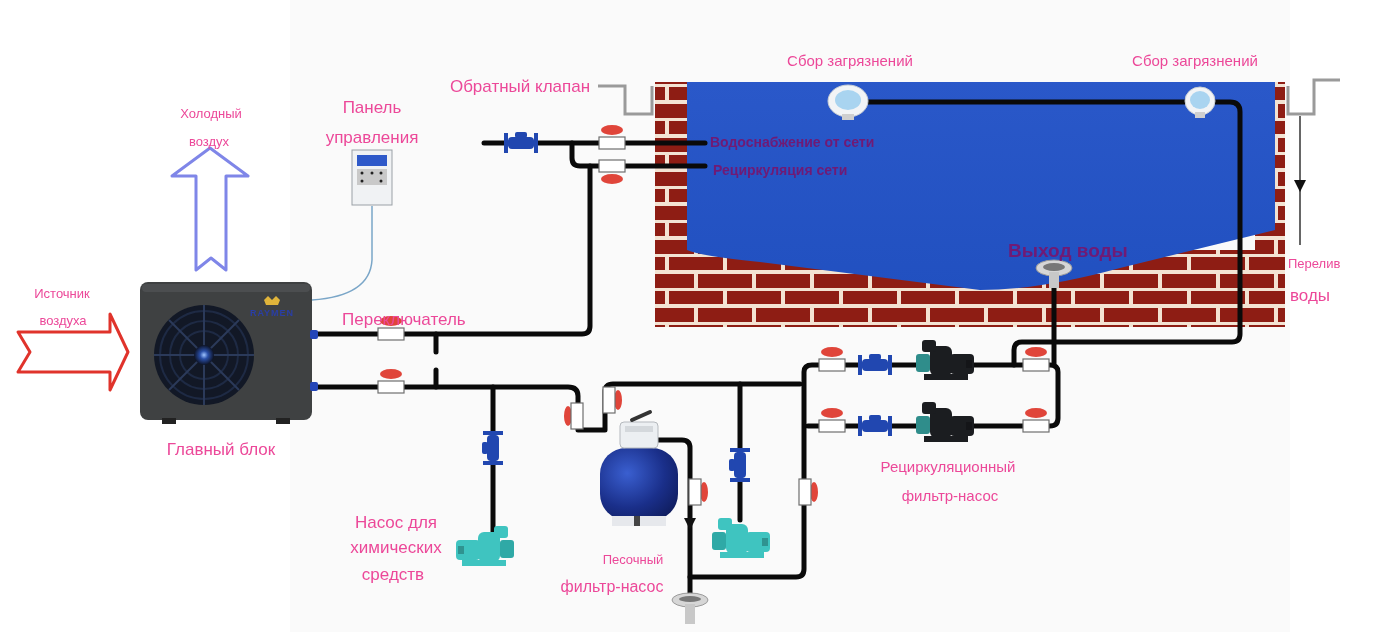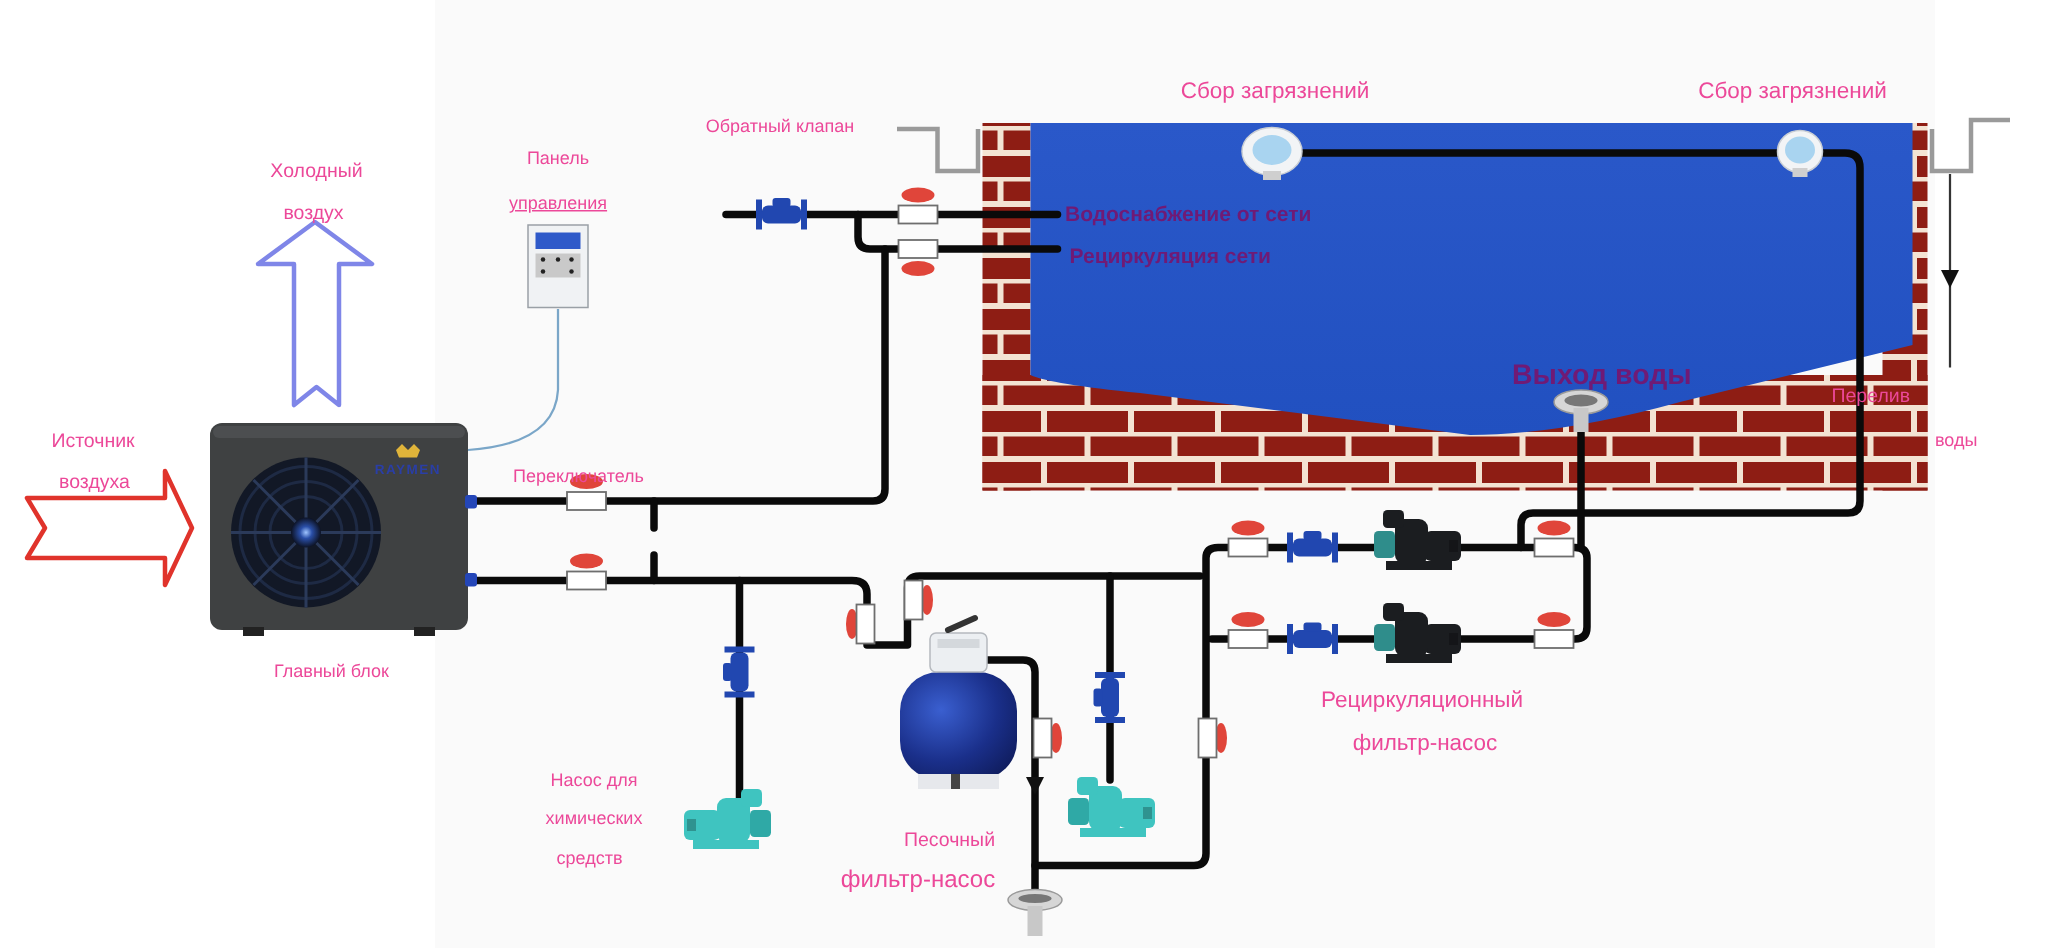--- a/index.html
+++ b/index.html
@@ -11,21 +11,21 @@
   }
   .bg-tex {
     position: absolute; left: 290px; top: 0; width: 1000px; height: 632px;
     background: #fafafa;
   }
   svg#diagram { position: absolute; left: 0; top: 0; }
   .lbl {
     position: absolute; color: #ec4899; white-space: nowrap;
     font-family: "Liberation Sans", "DejaVu Sans", sans-serif;
   }
-  .lbl.sm { font-size: 12px; }
+  .lbl.sm { font-size: 17px; }
   .lbl.md { font-size: 13px; }
   .lbl.lg { font-size: 15px; }
   .lbl.xl { font-size: 16px; }
   .lbl.white { color: #701a75; font-weight: bold; font-size: 14px; }
   .lbl.center { transform: translateX(-50%); text-align: center; }
 </style>
 </head>
 <body>
 
 <div class="bg-tex"></div>
@@ -300,34 +300,34 @@
 
 <div class="lbl md center" style="left:211px; top:106px;">Холодный</div>
 <div class="lbl md center" style="left:209px; top:134px;">воздух</div>
 
 <div class="lbl md center" style="left:62px; top:286px;">Источник</div>
 <div class="lbl md center" style="left:63px; top:313px;">воздуха</div>
 
 <div class="lbl sm center" style="left:221px; top:440px;">Главный блок</div>
 
 <div class="lbl sm center" style="left:372px; top:98px;text-align:right;">Панель</div>
-<div class="lbl sm center" style="left:372px; top:128px;text-decoration:underline;">управления</div>
+<div class="lbl sm center" style="left:372px; top:128px;">управления</div>
 
 <div class="lbl sm center" style="left:520px; top:77px;">Обратный клапан</div>
 
 <div class="lbl sm" style="left:342px; top:310px;">Переключатель</div>
 
 <div class="lbl lg center" style="left:850px; top:52px;">Сбор загрязнений</div>
 <div class="lbl lg center" style="left:1195px; top:52px;">Сбор загрязнений</div>
 
 <div class="lbl white" style="left:710px; top:134px;">Водоснабжение от сети</div>
 <div class="lbl white" style="left:713px; top:162px;">Рециркуляция сети</div>
 <div class="lbl white" style="left:1008px; top:240px; font-size:19px;">Выход воды</div>
 
-<div class="lbl md" style="left:1221px; top:256px;text-align:center;">Перелив</div>
+<div class="lbl md" style="left:1288px; top:256px;text-align:center;">Перелив</div>
 <div class="lbl sm" style="left:1290px; top:286px;">воды</div>
 
 <div class="lbl sm center" style="left:396px; top:513px;">Насос для</div>
 <div class="lbl sm center" style="left:396px; top:538px;">химических</div>
 <div class="lbl sm center" style="left:393px; top:565px;">средств</div>
 
 <div class="lbl md center" style="left:633px; top:552px;">Песочный</div>
 <div class="lbl xl center" style="left:612px; top:578px;">фильтр-насос</div>
 
 <div class="lbl lg center" style="left:948px; top:458px;">Рециркуляционный</div>

